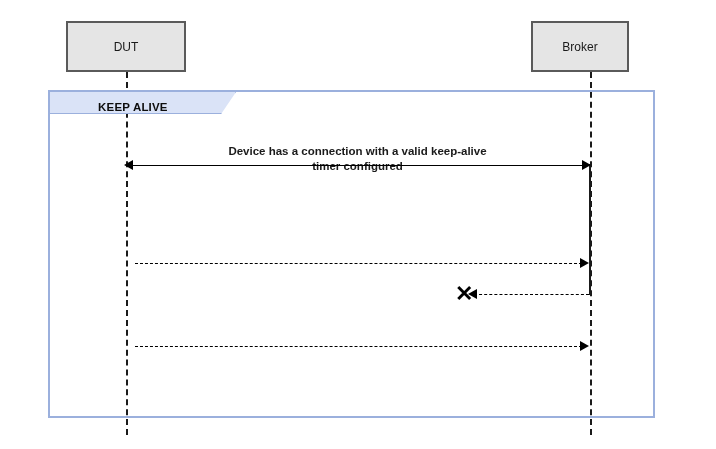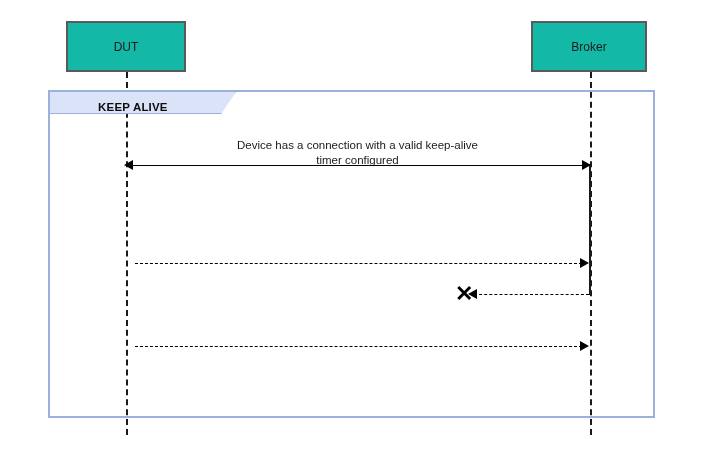--- a/index.html
+++ b/index.html
@@ -14,29 +14,29 @@
     background: #ffffff;
     font-family: "Liberation Sans", sans-serif;
     overflow: hidden;
   }
 
   
   .participant {
     position: absolute;
     box-sizing: border-box;
     border: 2px solid #5a5a5a;
-    background: #14b8a6;
+    background: #e5e5e5;
     display: flex;
     align-items: center;
     justify-content: center;
     font-size: 12px;
     color: #1a1a1a;
   }
   #p-dut   { left: 66px;  top: 21px; width: 120px; height: 51px; }
-  #p-brok  { left: 531px; top: 21px; width: 116px; height: 51px; }
+  #p-brok  { left: 531px; top: 21px; width: 98px; height: 51px; }
 
   
   .lifeline {
     position: absolute;
     width: 0;
     border-left: 2px dashed #1a1a1a;
   }
   #ll-dut  { left: 126px; top: 72px; height: 363px; }
   #ll-brok { left: 590px; top: 72px; height: 363px; }
 
@@ -140,21 +140,21 @@
   </div>
 
   <div class="lifeline" id="ll-dut"></div>
   <div class="lifeline" id="ll-brok"></div>
   <div id="activation"></div>
 
   <div id="frame"></div>
   <div id="frame-tab"></div>
   <div id="frame-tab-label">KEEP ALIVE</div>
 
-  <div class="msg-label" style="left:185px; top:138px; width:345px;">Device has a connection with a valid keep-alive
+  <div class="msg-label" style="left:185px; top:144px; width:345px;font-weight:bold;">Device has a connection with a valid keep-alive
 timer configured</div>
   <div class="msg-line solid-line" style="left:131px; top:165px; width:456px;"></div>
   <div class="arrowhead arrow-left" style="left:124px; top:160px;"></div>
   <div class="arrowhead arrow-right" style="left:582px; top:160px;"></div>
 
   <div class="msg-line dashed-line" style="left:135px; top:263px; width:452px;"></div>
   <div class="arrowhead arrow-right" style="left:580px; top:258px;"></div>
 
   <div class="msg-line dashed-line" style="left:474px; top:294px; width:115px;"></div>
   <div class="arrowhead arrow-left" style="left:468px; top:289px;"></div>

